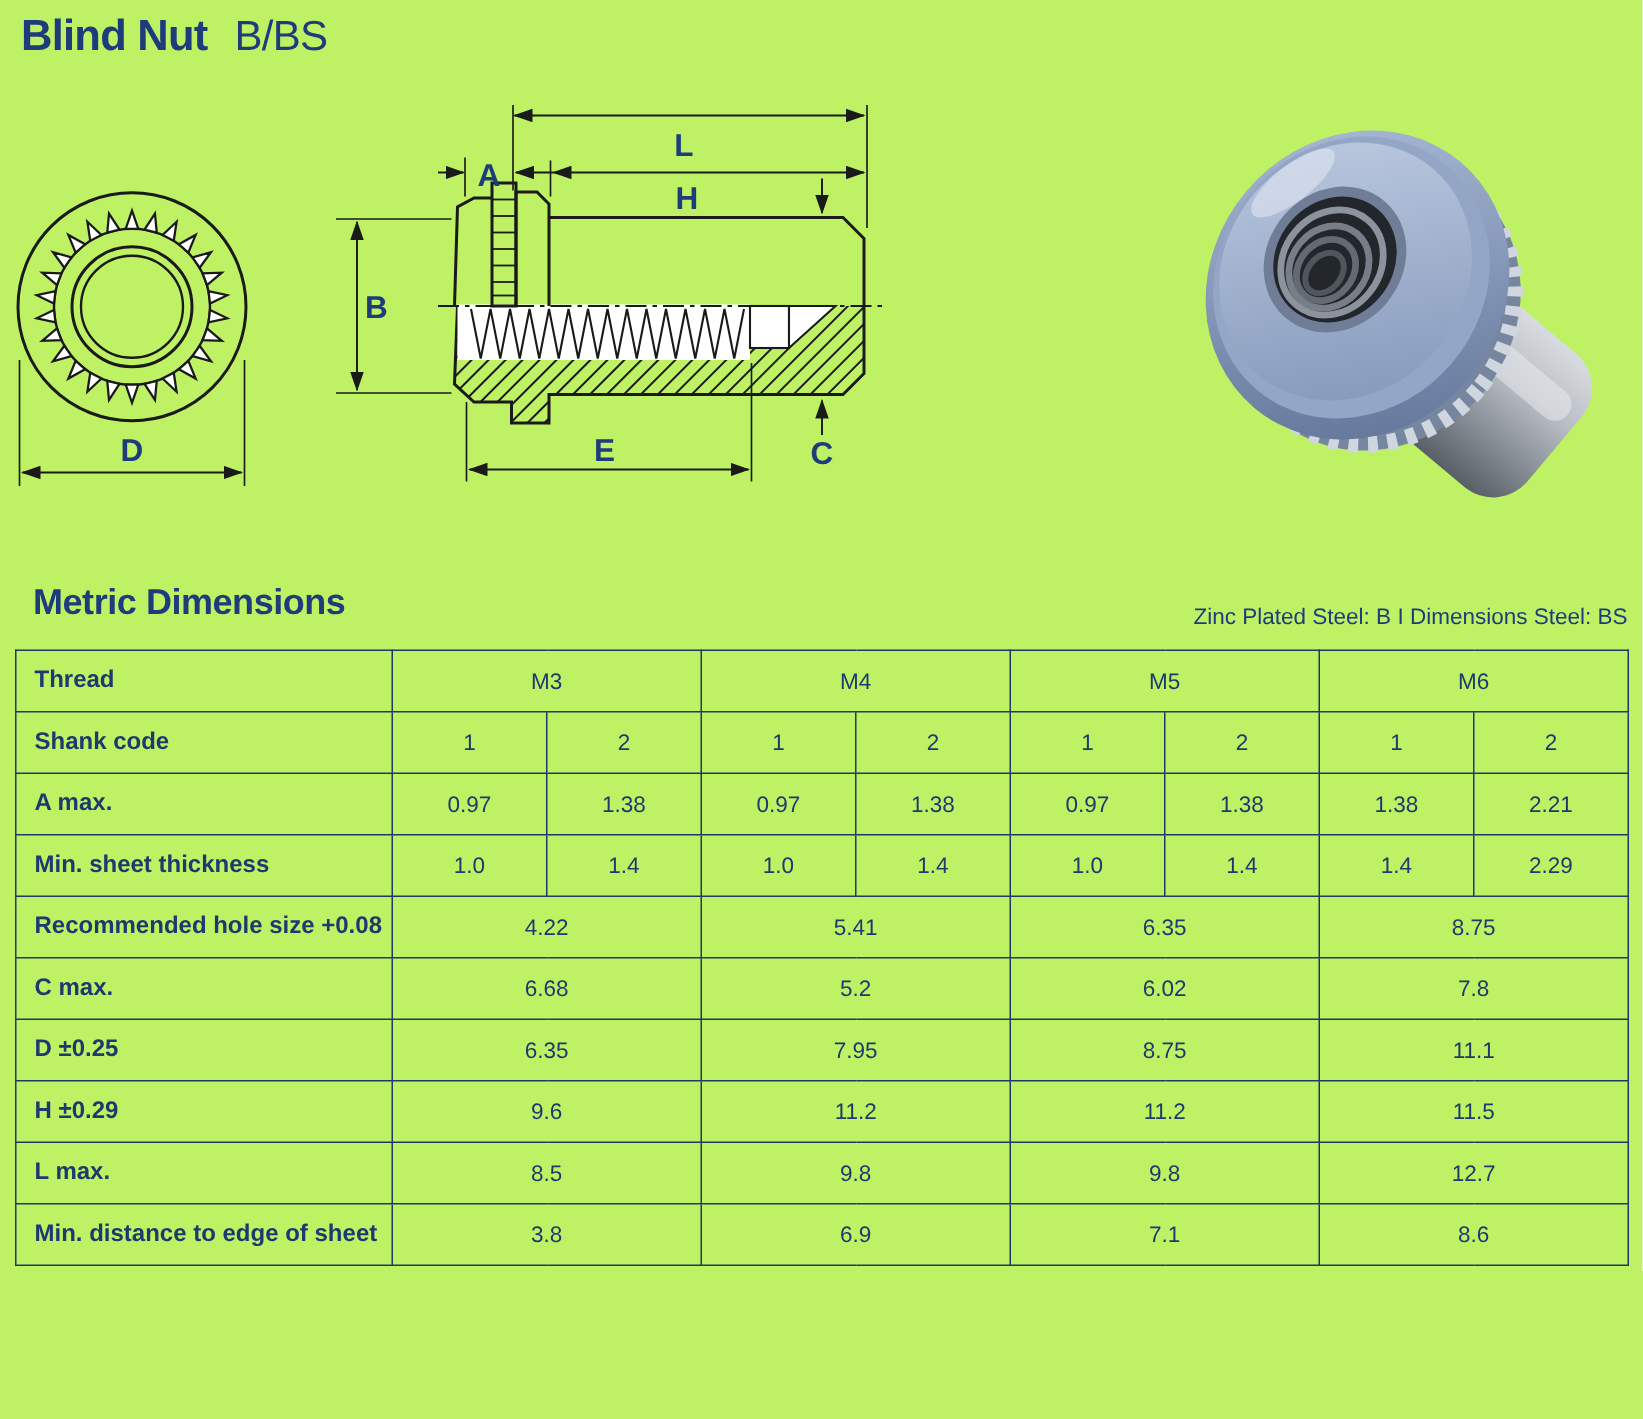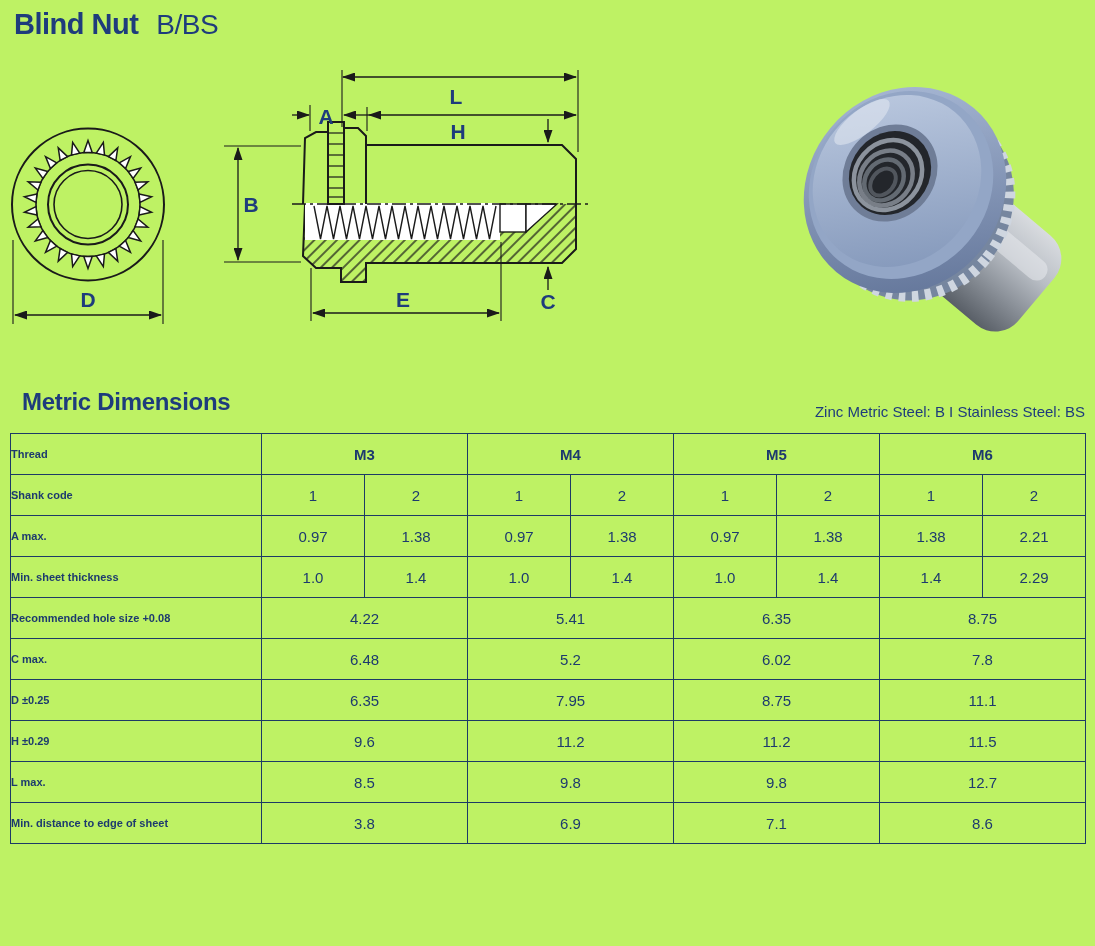--- a/index.html
+++ b/index.html
@@ -17,23 +17,23 @@
   .thin{stroke:#1a1a1a;stroke-width:1.6;fill:none;}
   .dim{stroke:#1a1a1a;stroke-width:1.3;fill:none;}
   .wit{stroke:#1a1a1a;stroke-width:1.1;fill:none;}
   .dim-label{fill:#1e3c7c;font-family:"Liberation Sans",sans-serif;font-weight:bold;font-size:21px;text-anchor:middle;}
   
   #mhead{position:absolute;left:12px;top:388px;font-size:24px;font-weight:bold;color:#1e3c7c;letter-spacing:-0.3px;margin-left:10px;}
   #mnote{position:absolute;right:10px;top:403px;font-size:15px;color:#1e3c7c;}
   
   #dimtable{position:absolute;left:10px;top:433px;border-collapse:collapse;table-layout:fixed;width:1075px;}
   #dimtable td,#dimtable th{border:1.5px solid #1d3a66;font-size:15px;color:#1d3a6e;height:40px;padding:0;}
-  #dimtable th{text-align:left;font-weight:bold;font-size:11px;}
+  #dimtable th{text-align:left;padding-left:12px;font-weight:bold;font-size:16px;}
   #dimtable td{text-align:center;font-weight:normal;}
-  #dimtable td.hd{font-weight:bold;}
+  #dimtable td.hd{font-weight:normal;}
 </style>
 </head>
 <body>
 
 <div id="page">
 
   <div id="hdr">
     <span class="t">Blind Nut</span><span class="c">B/BS</span>
   </div>
 
@@ -173,21 +173,21 @@
       <ellipse cx="890" cy="173" rx="39" ry="44" transform="rotate(40 890 173)" fill="#23262b"></ellipse>
       <ellipse cx="888" cy="175" rx="32" ry="37" transform="rotate(40 888 175)" fill="none" stroke="#98a0aa" stroke-width="4.5" opacity="0.9"></ellipse>
       <ellipse cx="886" cy="178" rx="25" ry="29" transform="rotate(40 886 178)" fill="none" stroke="#8d959f" stroke-width="4.5" opacity="0.8"></ellipse>
       <ellipse cx="884" cy="180" rx="18" ry="22" transform="rotate(40 884 180)" fill="none" stroke="#7f8791" stroke-width="4.5" opacity="0.7"></ellipse>
       <ellipse cx="883" cy="182" rx="11" ry="15" transform="rotate(40 883 182)" fill="none" stroke="#6f767f" stroke-width="4" opacity="0.6"></ellipse>
       <ellipse cx="862" cy="122" rx="34" ry="12" transform="rotate(-38 862 122)" fill="#e3e9f3" opacity="0.55"></ellipse>
     </g>
   </svg>
 
   <div id="mhead">Metric Dimensions</div>
-  <div id="mnote">Zinc Metric Steel: B I Stainless Steel: BS</div>
+  <div id="mnote">Zinc Plated Steel: B I Dimensions Steel: BS</div>
 
   <table id="dimtable">
     <colgroup>
       <col style="width:251px">
         <col style="width:103px">
         <col style="width:103px">
         <col style="width:103px">
         <col style="width:103px">
       <col style="width:103px">
         <col style="width:103px">
@@ -237,21 +237,21 @@
       </tr>
       <tr>
         <th>Recommended hole size +0.08</th>
         <td colspan="2">4.22</td>
         <td colspan="2">5.41</td>
         <td colspan="2">6.35</td>
         <td colspan="2">8.75</td>
       </tr>
       <tr>
         <th>C max.</th>
-        <td colspan="2">6.48</td>
+        <td colspan="2">6.68</td>
         <td colspan="2">5.2</td>
         <td colspan="2">6.02</td>
         <td colspan="2">7.8</td>
       </tr>
       <tr>
         <th>D ±0.25</th>
         <td colspan="2">6.35</td>
         <td colspan="2">7.95</td>
         <td colspan="2">8.75</td>
         <td colspan="2">11.1</td>

